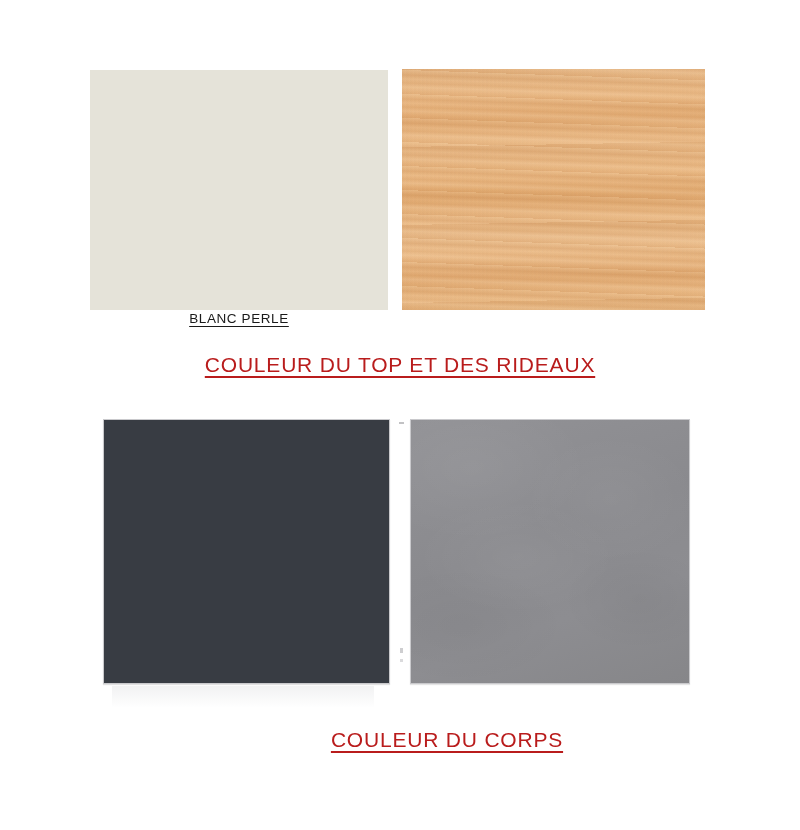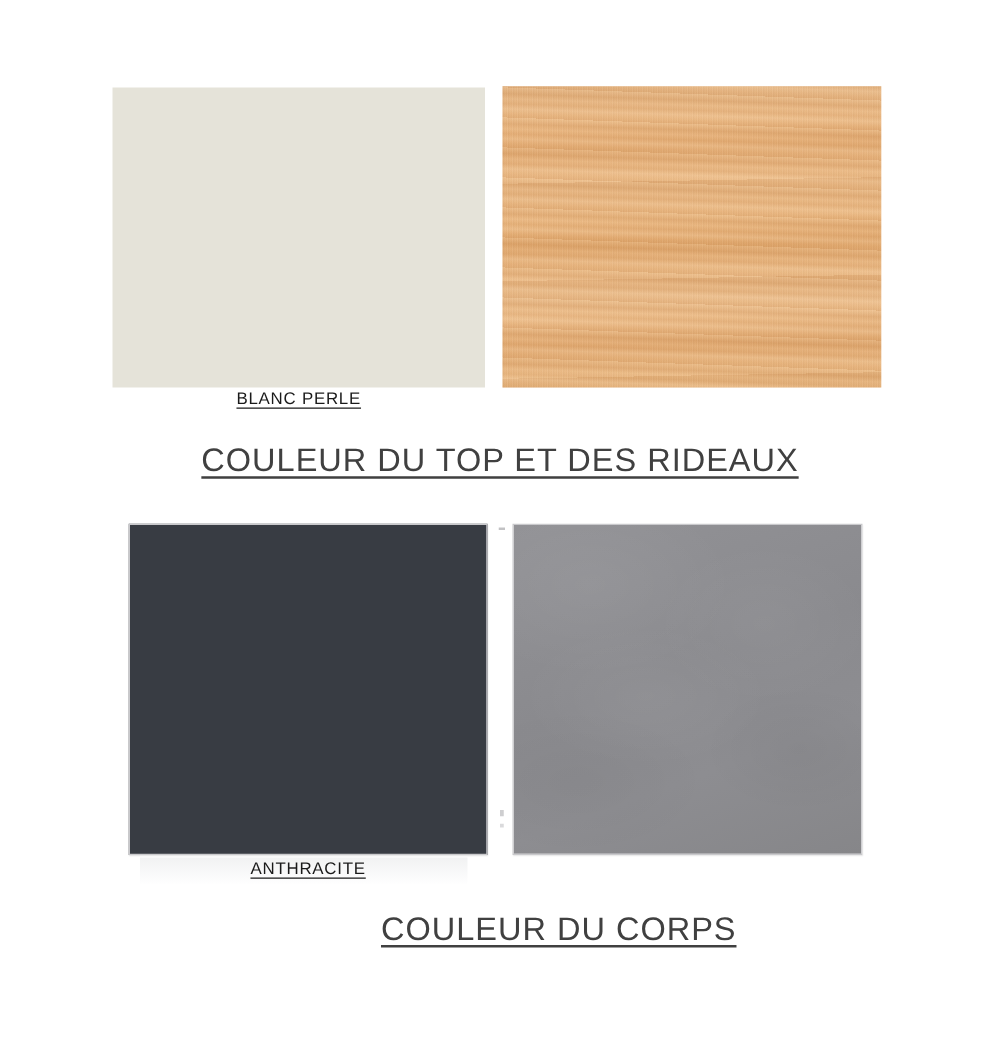--- a/index.html
+++ b/index.html
@@ -144,23 +144,23 @@
   }
 
   .caption-blanc    { left: 90px;  top: 311px; width: 298px; }
   .caption-hetre    { left: 402px; top: 311px; width: 303px; }
   .caption-anthracite { left: 103px; top: 687px; width: 287px; }
   .caption-aluminium  { left: 410px; top: 687px; width: 280px; }
 
   
   .heading {
     position: absolute;
-    font-size: 26px;
+    font-size: 21px;
     letter-spacing: 0.8px;
-    color: #404040;
+    color: #b91c1c;
     text-decoration: underline;
     text-underline-offset: 4px;
     white-space: nowrap;
     text-align: center;
     width: 800px;
     left: 0;
   }
   .heading-top    { top: 353px; }
   .heading-bottom { top: 728px; padding-left: 47px; }
 </style>
@@ -181,18 +181,17 @@
   <div class="swatch swatch-anthracite"></div>
 
   <div class="swatch swatch-aluminium"></div>
 
   <div class="anthracite-reflection"></div>
 
   <div class="gutter-mark gutter-mark-top"></div>
   <div class="gutter-mark gutter-mark-mid"></div>
   <div class="gutter-mark gutter-mark-low"></div>
 
-  <div class="caption caption-anthracite">ANTHRACITE</div>
 
 
   <div class="heading heading-bottom">COULEUR DU CORPS</div>
 
 </div>
 
 </body></html>

